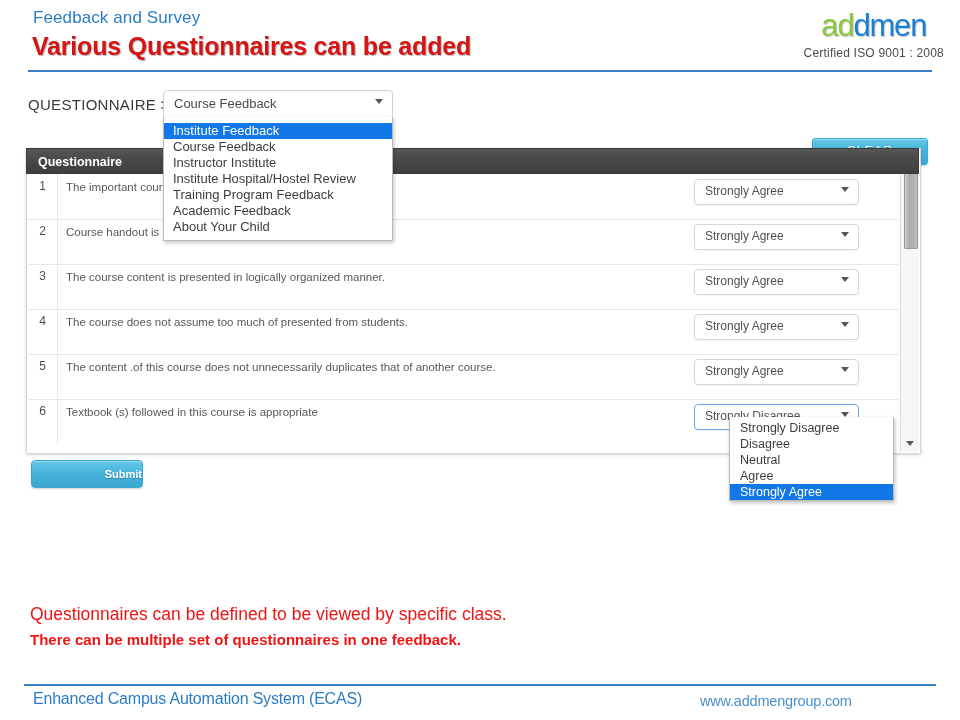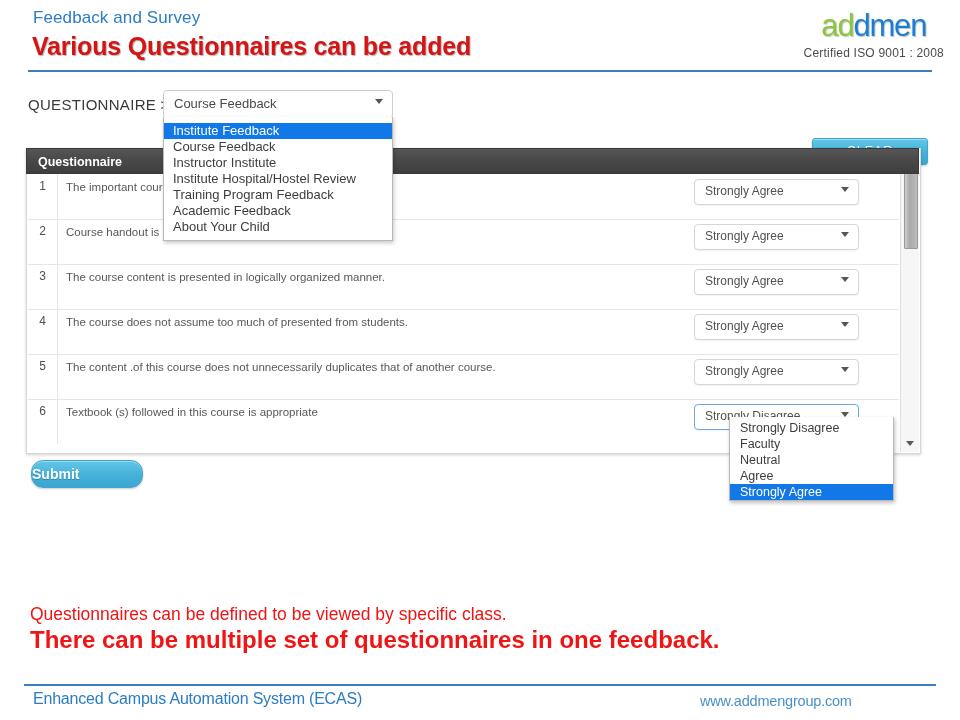--- a/index.html
+++ b/index.html
@@ -143,31 +143,31 @@
   .tri.u{top:5px;border-bottom:5px solid #8a8a8a;}
   .tri.d{top:5px;border-top:5px solid #5a5a5a;}
   #sb-thumb{
     position:absolute;left:3px;top:20px;width:12px;height:78px;
     background:linear-gradient(90deg,#cdcdcd,#a9a9a9 40%,#bdbdbd);
     border:1px solid #9a9a9a;border-radius:1px;
   }
   
   #submit-btn{
     position:absolute;left:31px;top:378px;width:110px;height:26px;
-    border-radius:12px;border:1px solid #3fa6cd;
+    border-radius:4px;border:1px solid #3fa6cd;
     background:linear-gradient(180deg,#63c7e6 0%,#46b2da 52%,#3aa7d2 100%);
     box-shadow:0 1px 2px rgba(0,0,0,.2), inset 0 1px 0 rgba(255,255,255,.35);
-    color:#fff;font-size:14px;font-weight:bold;
-    text-align:left;line-height:26px;
+    color:#fff;font-size:11px;font-weight:bold;
+    text-align:right;line-height:26px;
     text-shadow:0 1px 1px rgba(0,0,0,.25);
   }
   
   #notes{position:absolute;left:30px;top:602px;width:700px;}
   #note-1{font-size:17.5px;color:#f01414;line-height:25px;}
-  #note-2{font-size:24px;color:#f01414;font-weight:bold;line-height:25px;}
+  #note-2{font-size:15px;color:#f01414;font-weight:bold;line-height:25px;}
   
   #footer-rule{
     position:absolute;left:24px;top:684px;width:912px;height:2px;
     background:#3b7ec4;
   }
   #footer-left{
     position:absolute;left:33px;top:690px;
     font-size:16px;color:#2b7cc4;letter-spacing:-.2px;
   }
   #footer-right{
@@ -264,21 +264,21 @@
         </div>
       <div id="sb-thumb"></div>
       <div class="sb-arrow down">
           <span class="tri d"></span>
         </div>
     </div>
   </div>
 
   <div id="ans-list" style="top:335px;right:66px;">
     <div class="opt">Strongly Disagree</div>
-    <div class="opt">Faculty</div>
+    <div class="opt">Disagree</div>
     <div class="opt">Neutral</div>
     <div class="opt">Agree</div>
     <div class="opt sel">Strongly Agree</div>
   </div>
 
   <div id="q-list">
     <div class="opt sel">Institute Feedback</div>
     <div class="opt">Course Feedback</div>
     <div class="opt">Instructor Institute</div>
     <div class="opt">Institute Hospital/Hostel Review</div>

